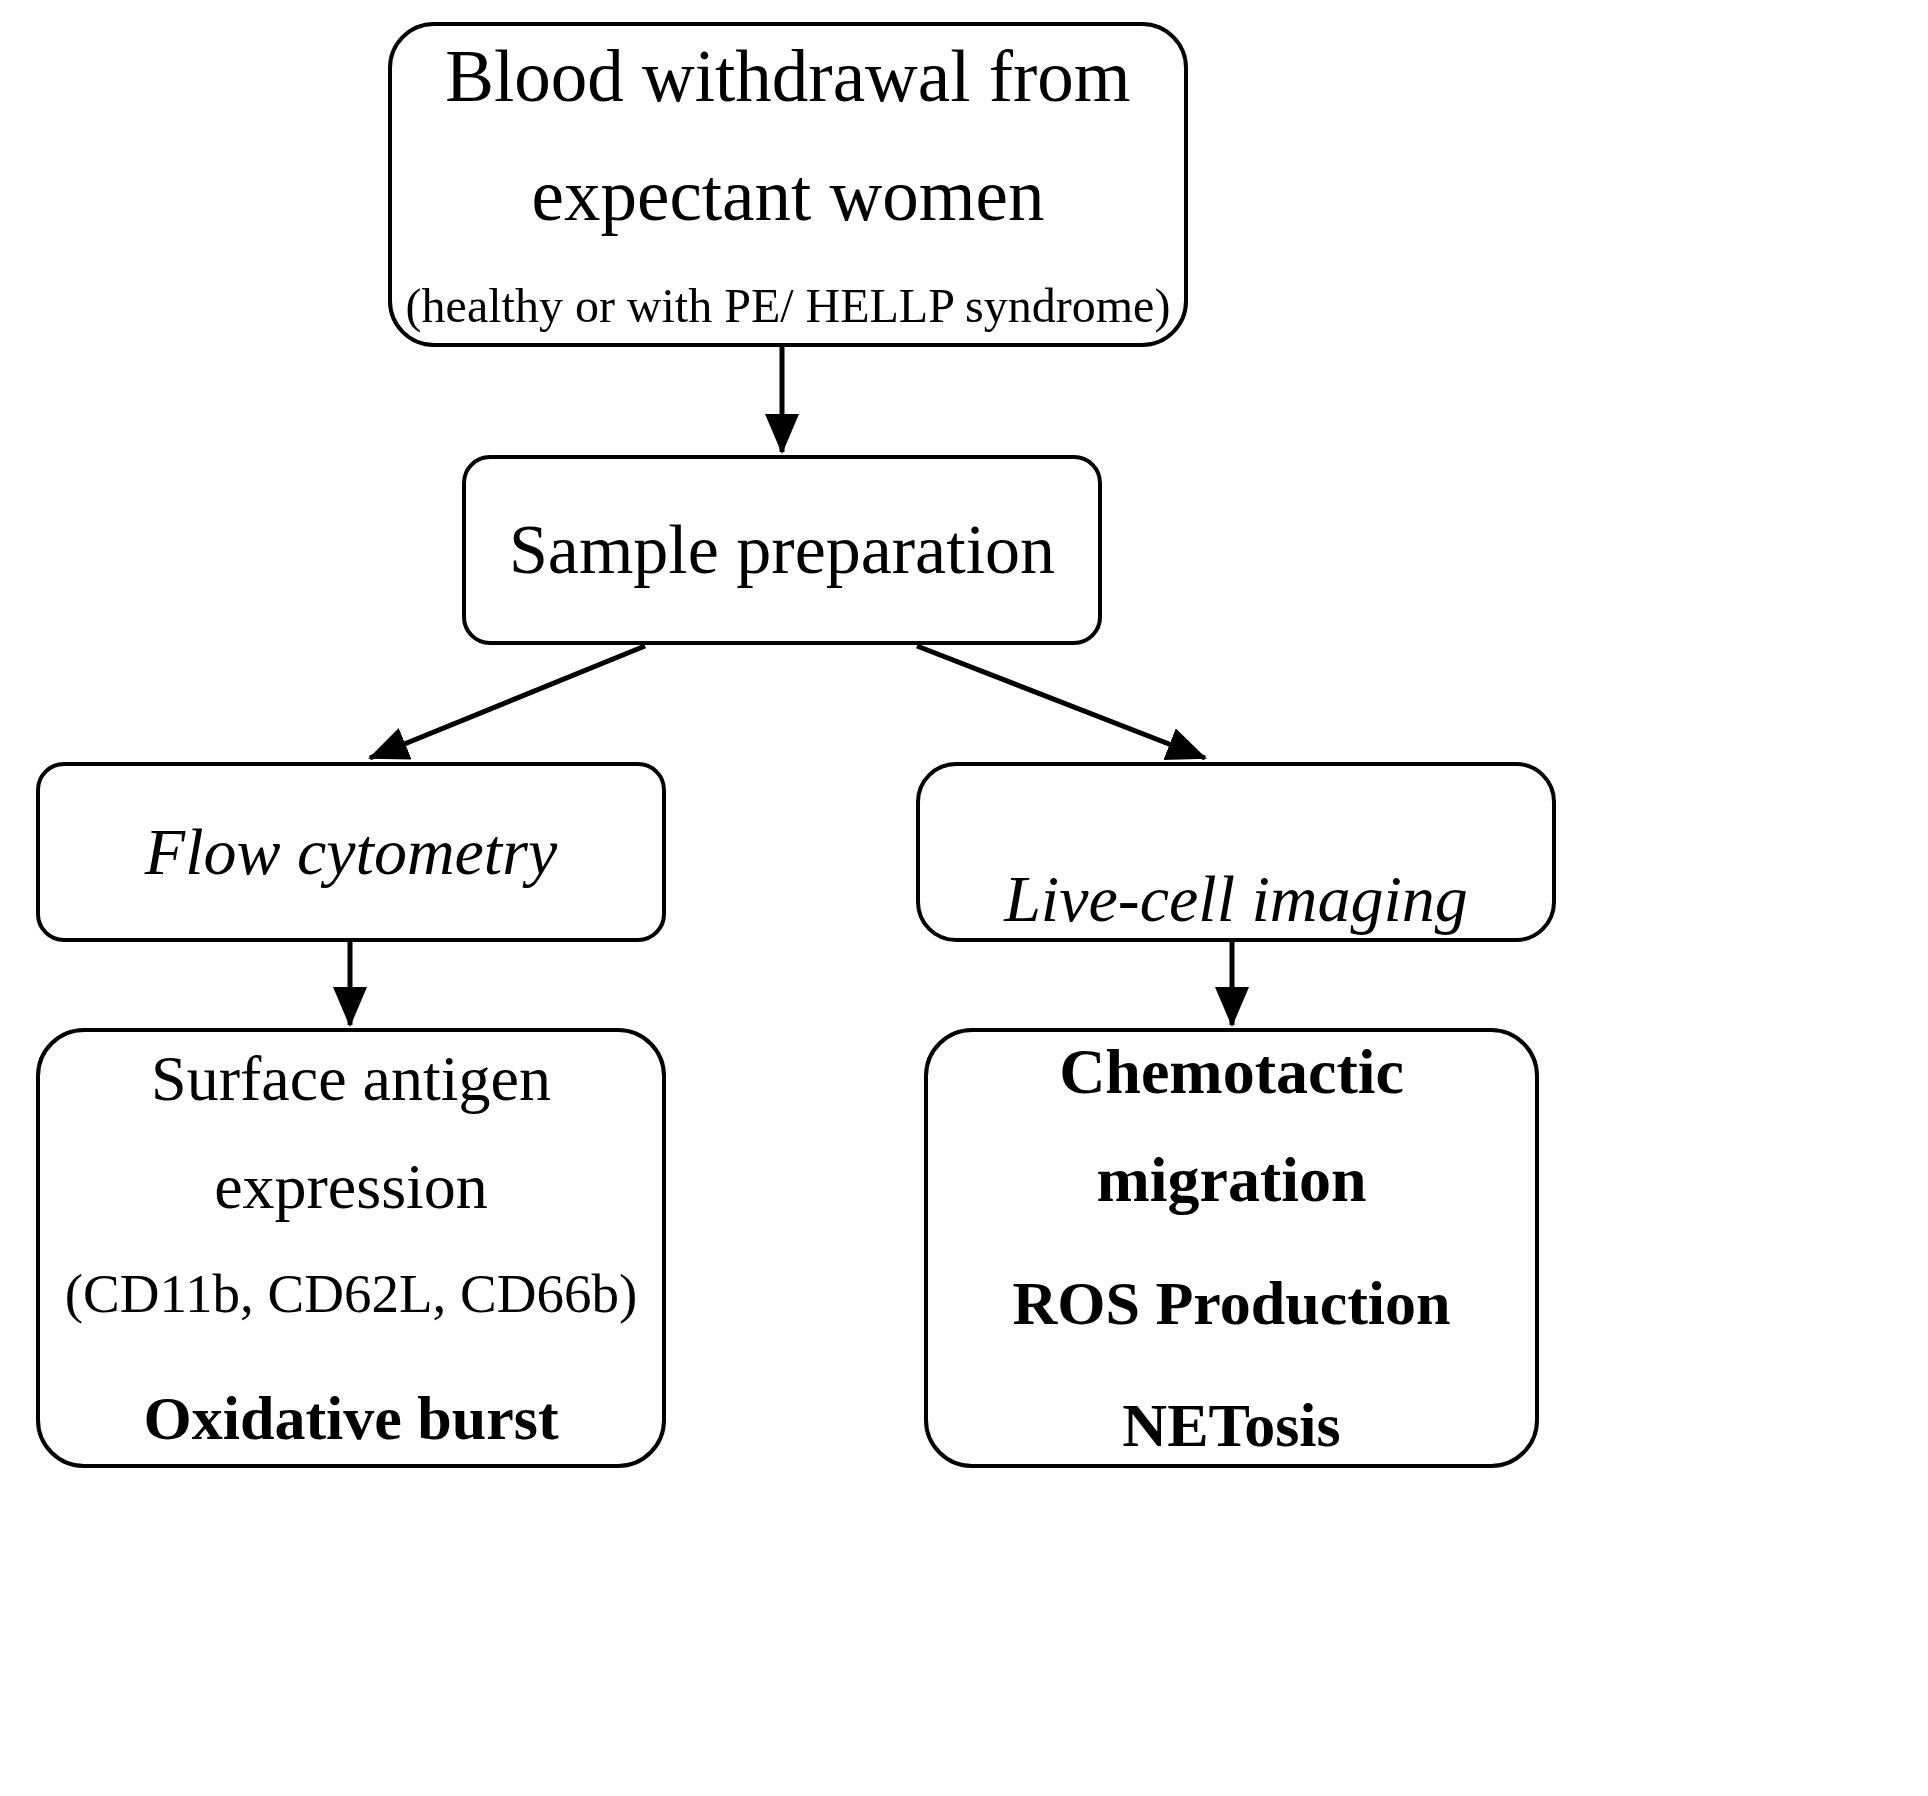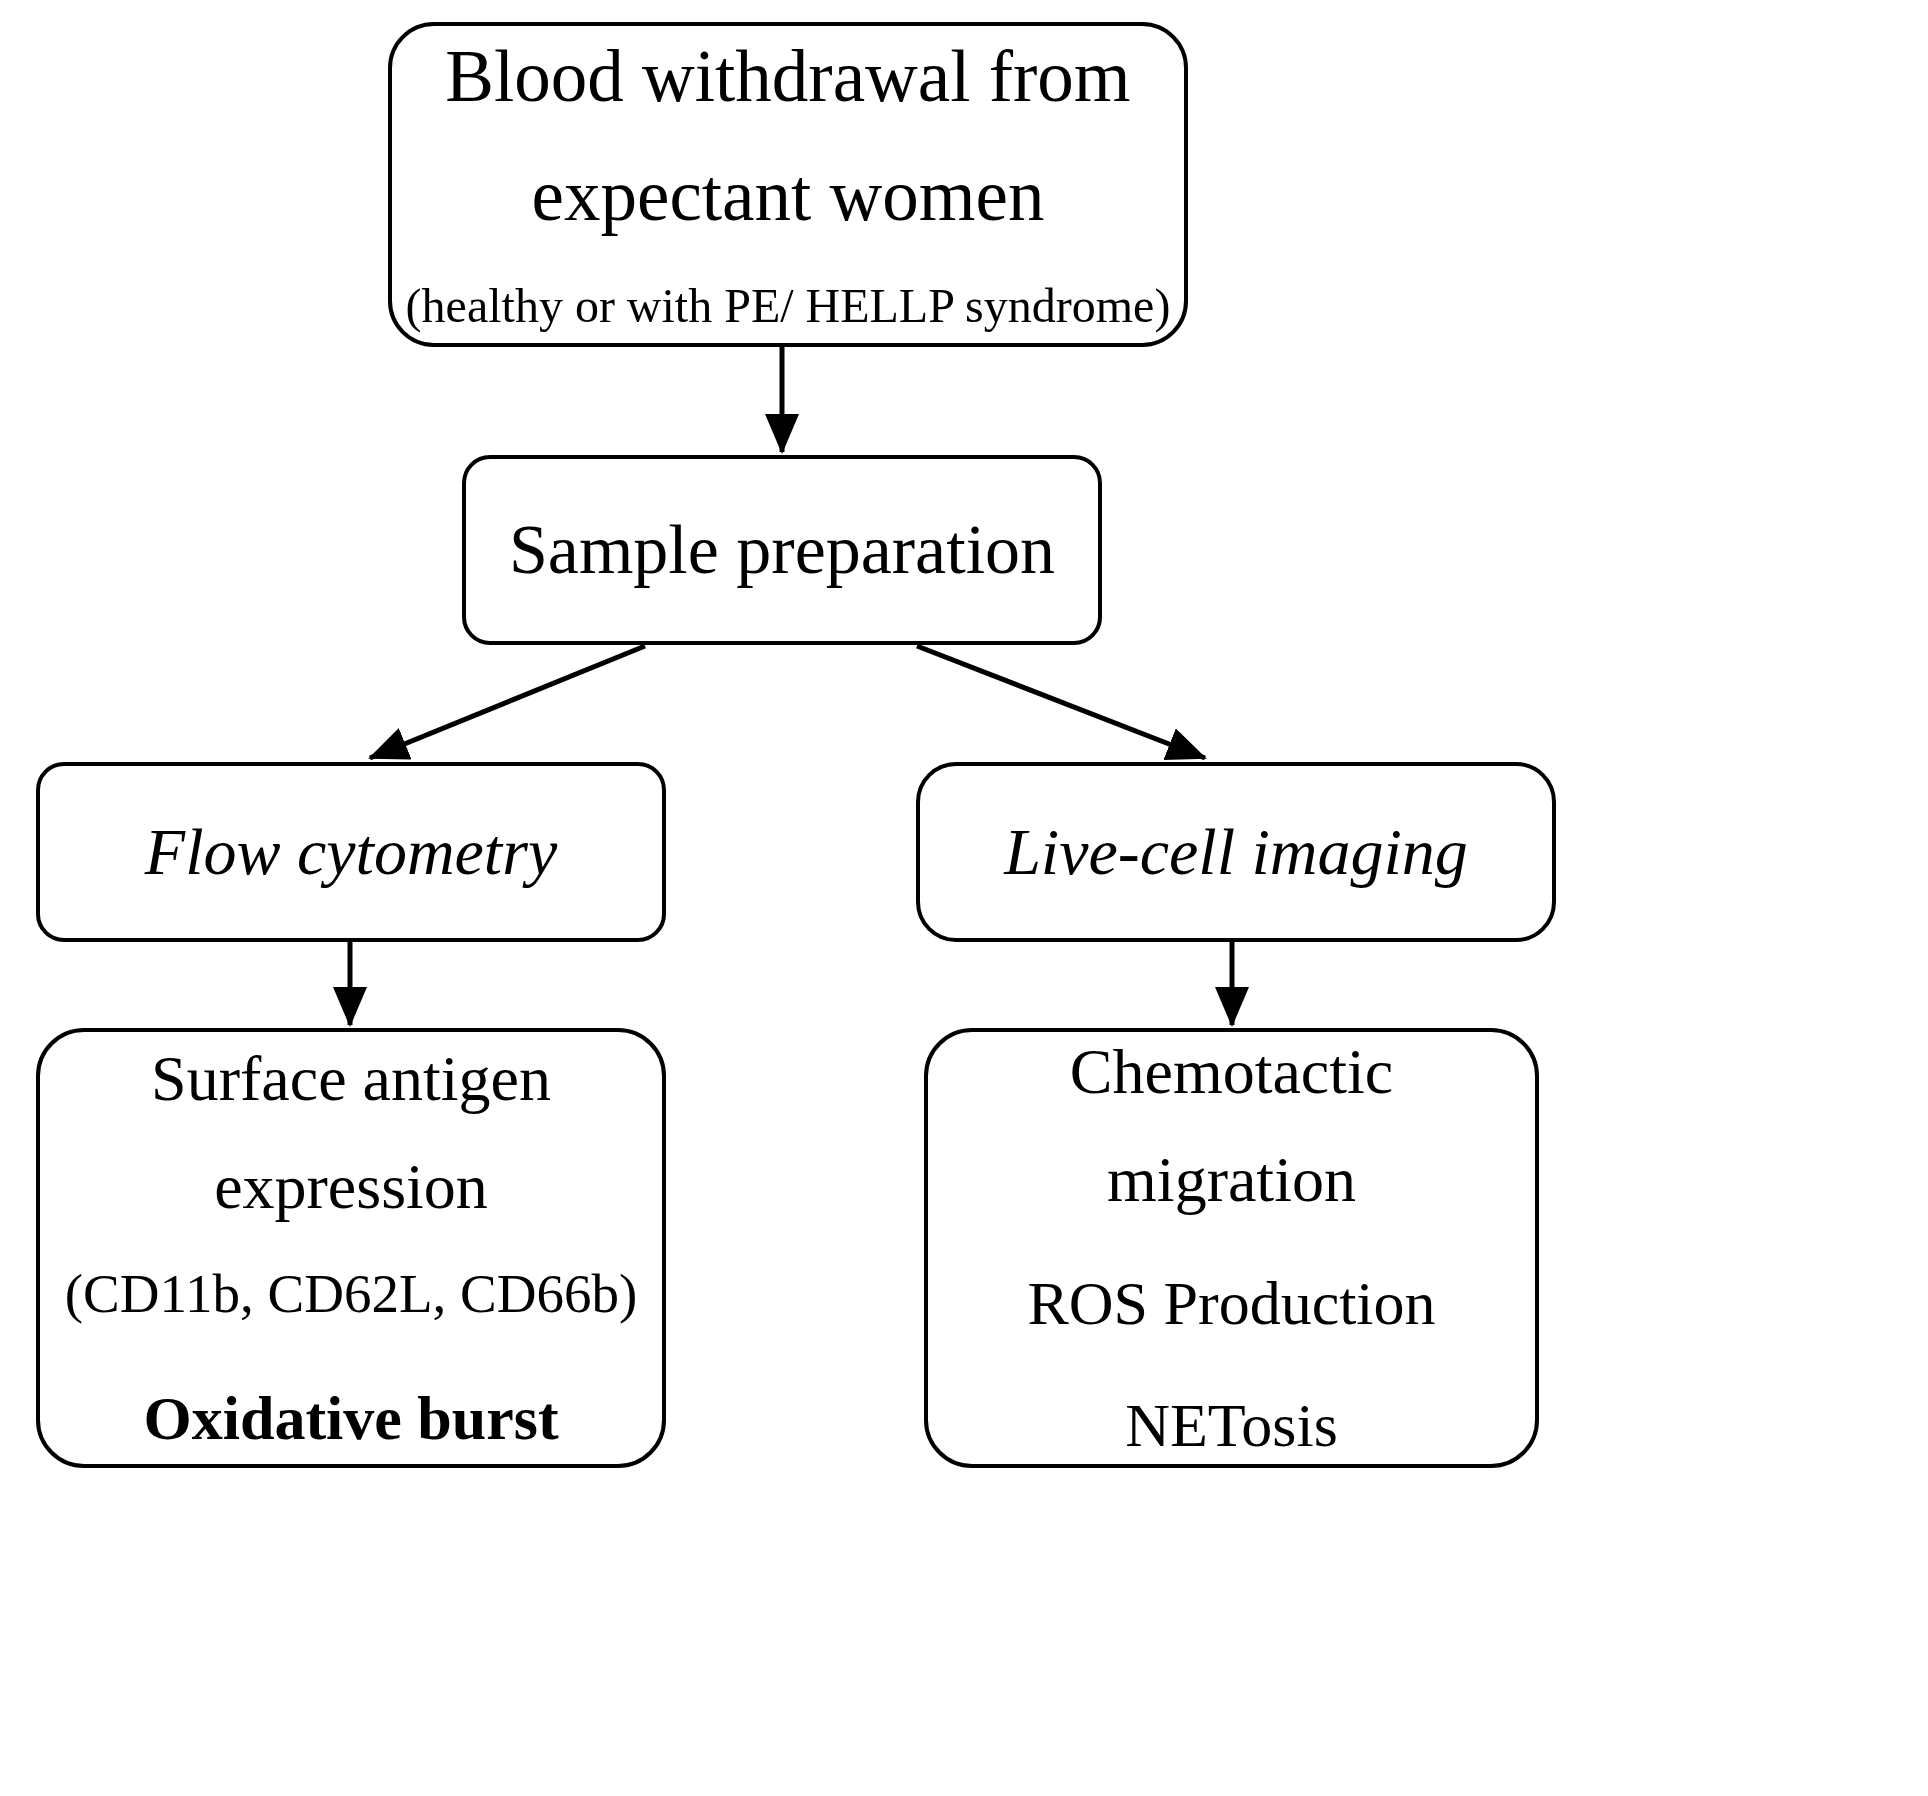--- a/index.html
+++ b/index.html
@@ -54,33 +54,35 @@
     border-radius: 28px;
     font-size: 66px;
     font-style: italic;
   }
 
   #node-live-cell-imaging {
     left: 916px; top: 762px; width: 640px; height: 180px;
     border-radius: 40px;
     font-size: 66px;
     font-style: italic;
+    justify-content: flex-end;
   }
 
   #node-surface-antigen {
     left: 36px; top: 1028px; width: 630px; height: 440px;
     border-radius: 48px;
   }
   #node-surface-antigen .big   { font-size: 64px; }
   #node-surface-antigen .small { font-size: 55px; margin-top: 4px; }
   #node-surface-antigen .mid   { font-size: 62px; margin-top: 22px; font-weight: bold; }
 
   #node-live-cell-assays {
     left: 924px; top: 1028px; width: 615px; height: 440px;
     border-radius: 48px;
+    font-weight: bold;
   }
   #node-live-cell-assays .big  { font-size: 64px; }
   #node-live-cell-assays .mid  { font-size: 62px; margin-top: 16px; }
   #node-live-cell-assays .mid2 { font-size: 62px; margin-top: 16px; }
 
   
   #connectors {
     position: absolute;
     left: 0; top: 0;
     width: 1928px; height: 1796px;

